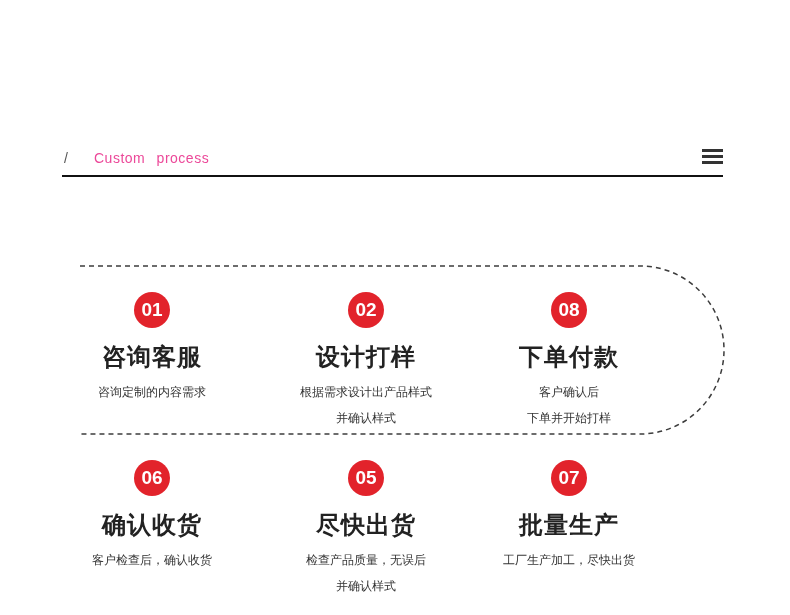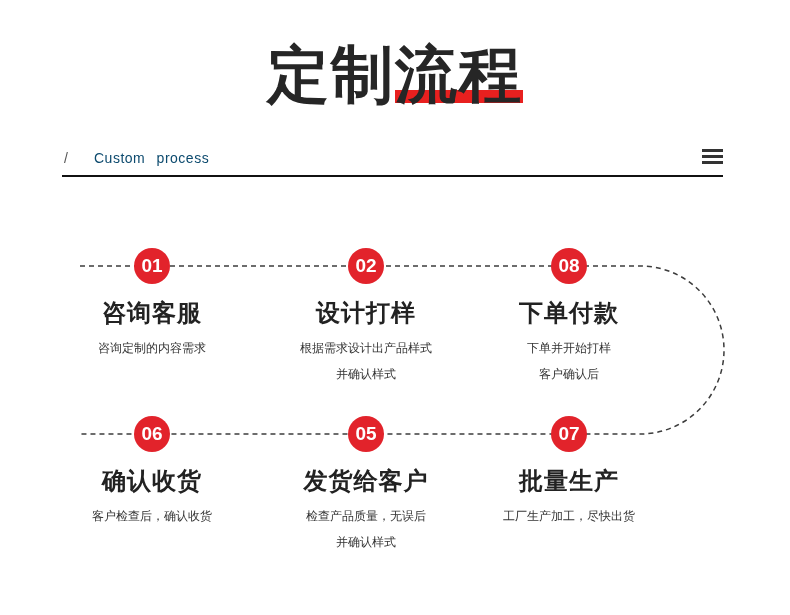--- a/index.html
+++ b/index.html
@@ -46,21 +46,21 @@
     left: 2px;
     top: 2px;
     color: #555555;
   }
   .sub-label {
     position: absolute;
     left: 32px;
     top: 2px;
     word-spacing: 7px;
     letter-spacing: 0.5px;
-    color: #0c4a6e;
+    color: #ec4899;
   }
   .menu-icon {
     position: absolute;
     right: 0;
     top: 1px;
     width: 21px;
     height: 15px;
     display: flex;
     flex-direction: column;
     justify-content: space-between;
@@ -92,20 +92,21 @@
     top: 0;
     left: 0;
     width: 790px;
     height: 439px;
   }
 
   .step {
     position: absolute;
     width: 230px;
     text-align: center;
+    margin-top: 44px;
   }
   .col-left  { left: 37px; }
   .col-mid   { left: 251px; }
   .col-right { left: 454px; }
   .row-top    { top: 72px; }
   .row-bottom { top: 240px; }
 
   .step-num {
     width: 36px;
     height: 36px;
@@ -131,21 +132,20 @@
     font-size: 12px;
     color: #333333;
     line-height: 26px;
   }
 </style>
 </head>
 <body>
 
 <div class="page">
 
-  <div class="title-wrap"><span>定制</span><span class="title-highlight">流程</span></div>
 
   <div class="sub-row">
     <span class="sub-slash">/</span>
     <span class="sub-label">Custom process</span>
     <span class="menu-icon">
       <span></span>
         <span></span>
         <span></span>
     </span>
   </div>
@@ -171,36 +171,36 @@
       <div class="step-desc">
         <div>根据需求设计出产品样式</div>
         <div>并确认样式</div>
       </div>
     </div>
 
     <div class="step col-right row-top">
       <div class="step-num">08</div>
       <div class="step-title">下单付款</div>
       <div class="step-desc">
+        <div>客户确认后</div>
         <div>下单并开始打样</div>
-        <div>客户确认后</div>
       </div>
     </div>
 
     <div class="step col-right row-bottom">
       <div class="step-num">07</div>
       <div class="step-title">批量生产</div>
       <div class="step-desc">
         <div>工厂生产加工，尽快出货</div>
       </div>
     </div>
 
     <div class="step col-mid row-bottom">
       <div class="step-num">05</div>
-      <div class="step-title">发货给客户</div>
+      <div class="step-title">尽快出货</div>
       <div class="step-desc">
         <div>检查产品质量，无误后</div>
         <div>并确认样式</div>
       </div>
     </div>
 
     <div class="step col-left row-bottom">
       <div class="step-num">06</div>
       <div class="step-title">确认收货</div>
       <div class="step-desc">

